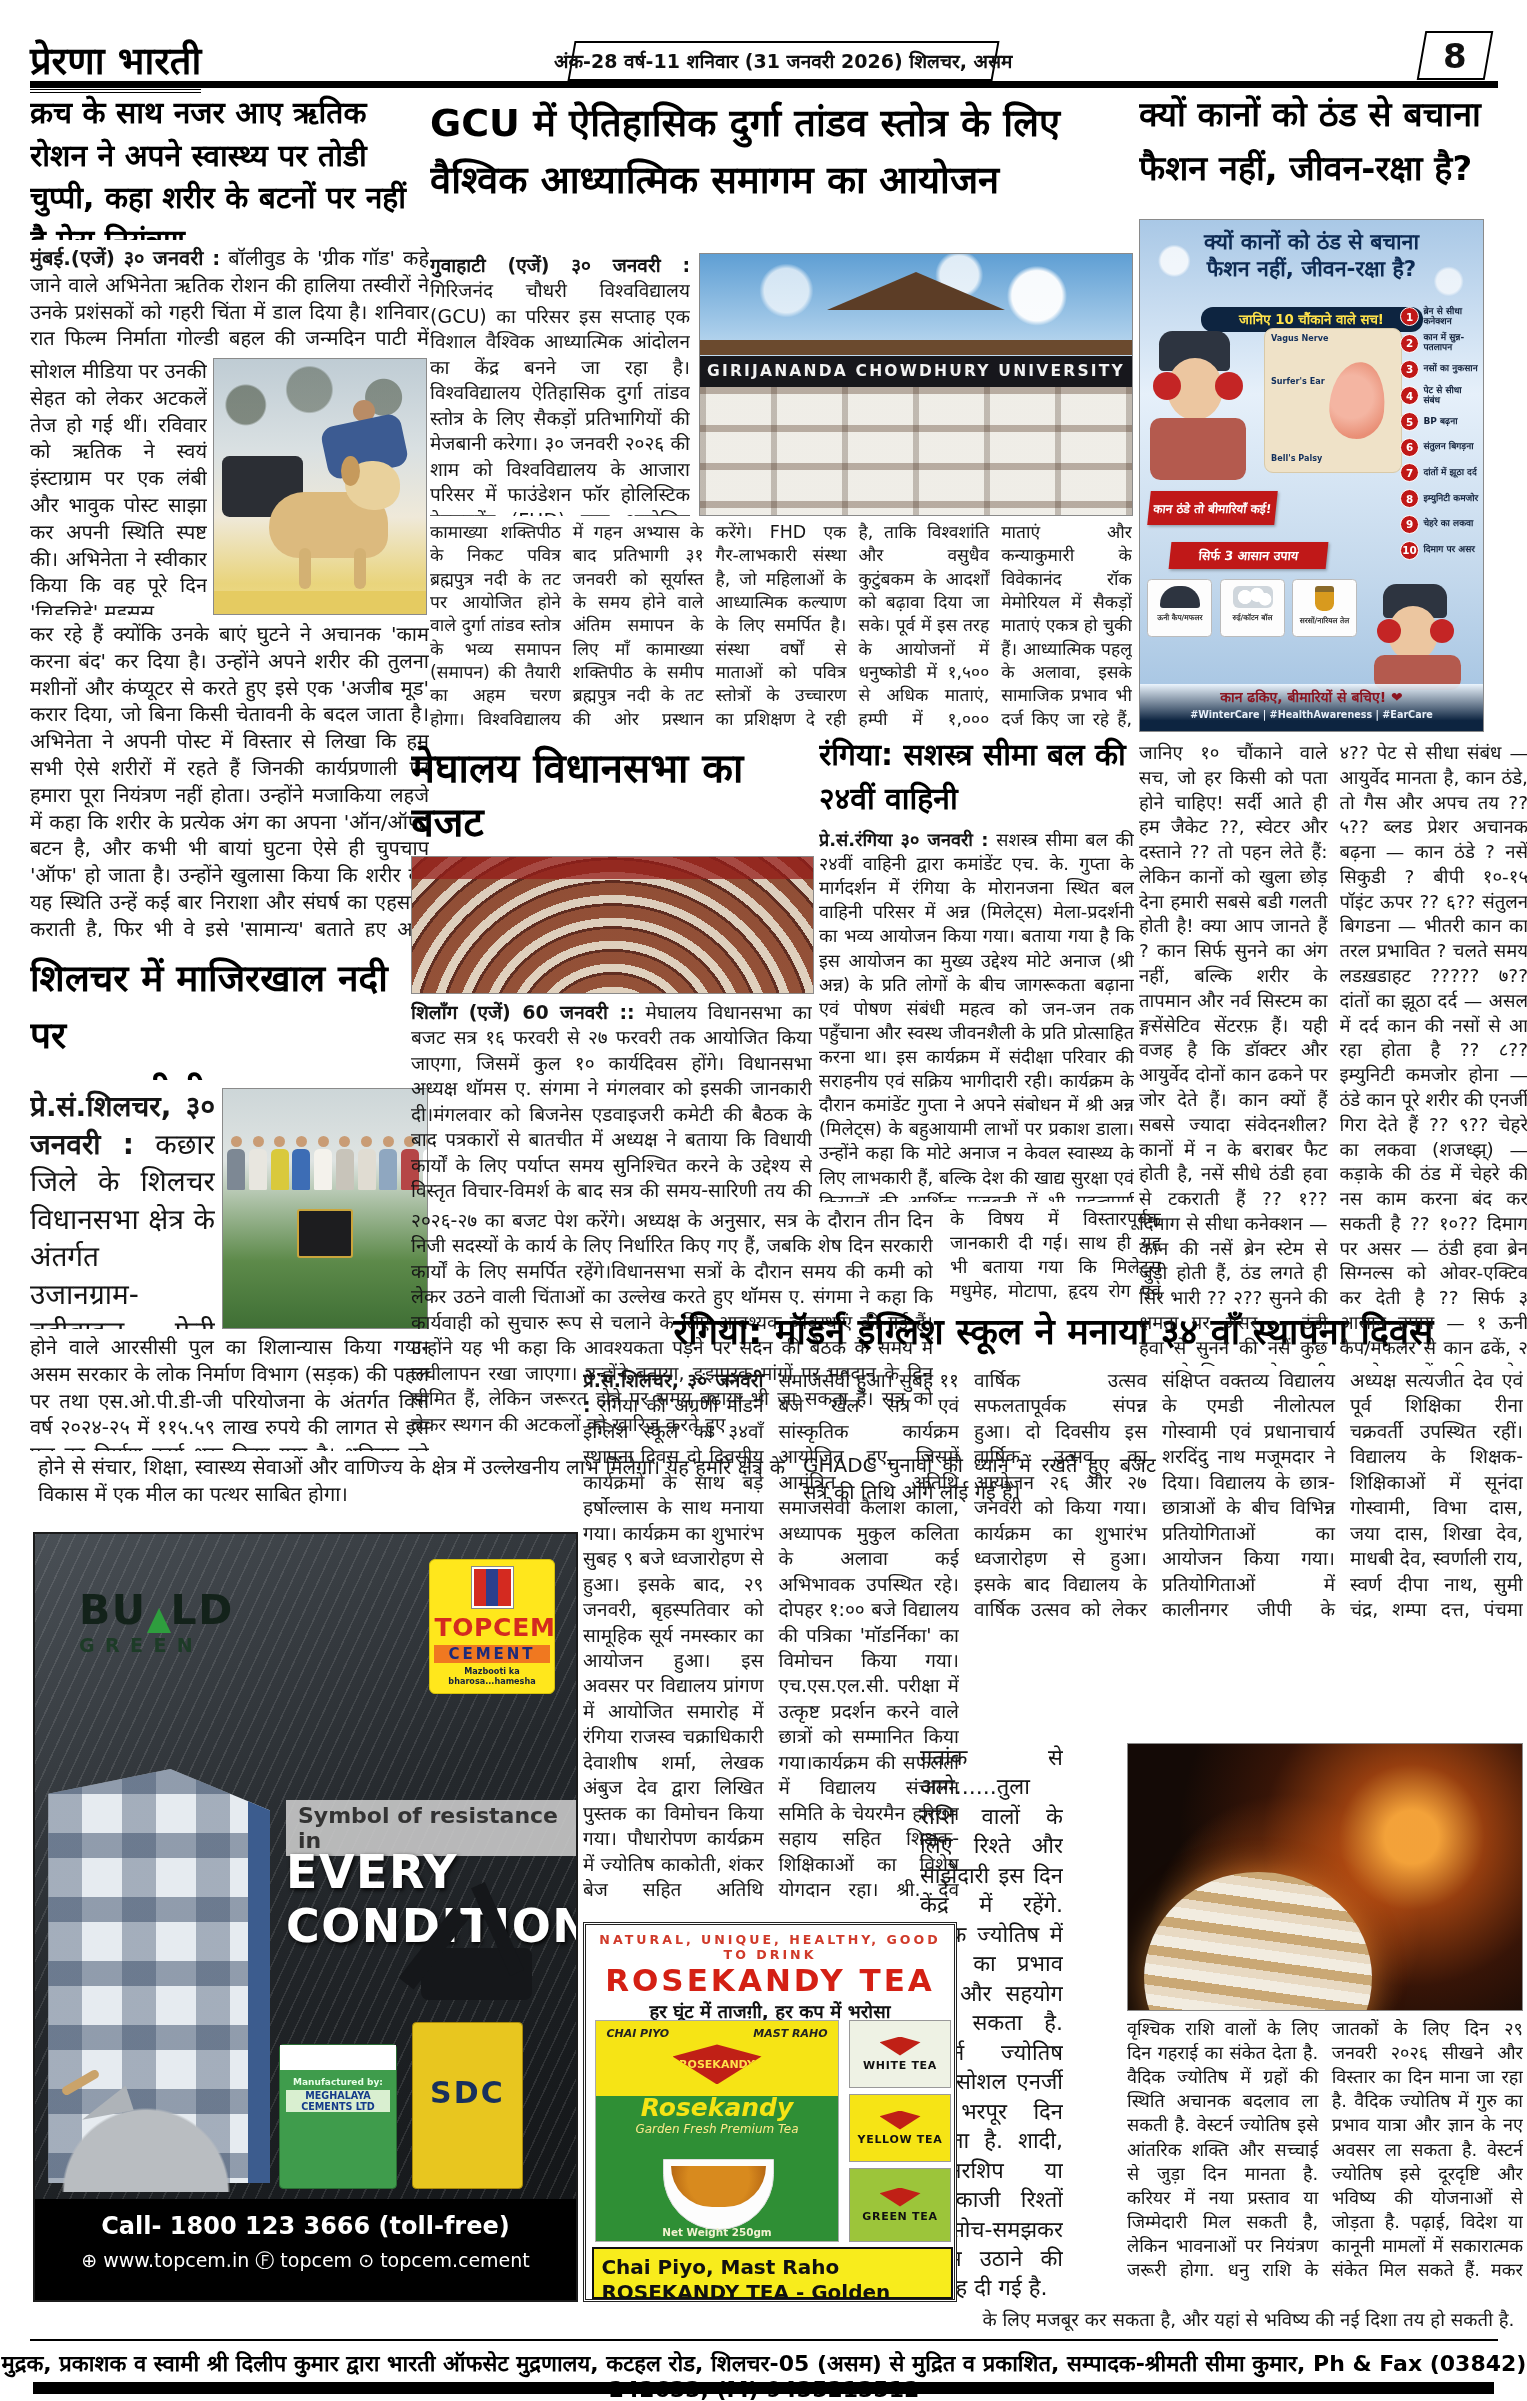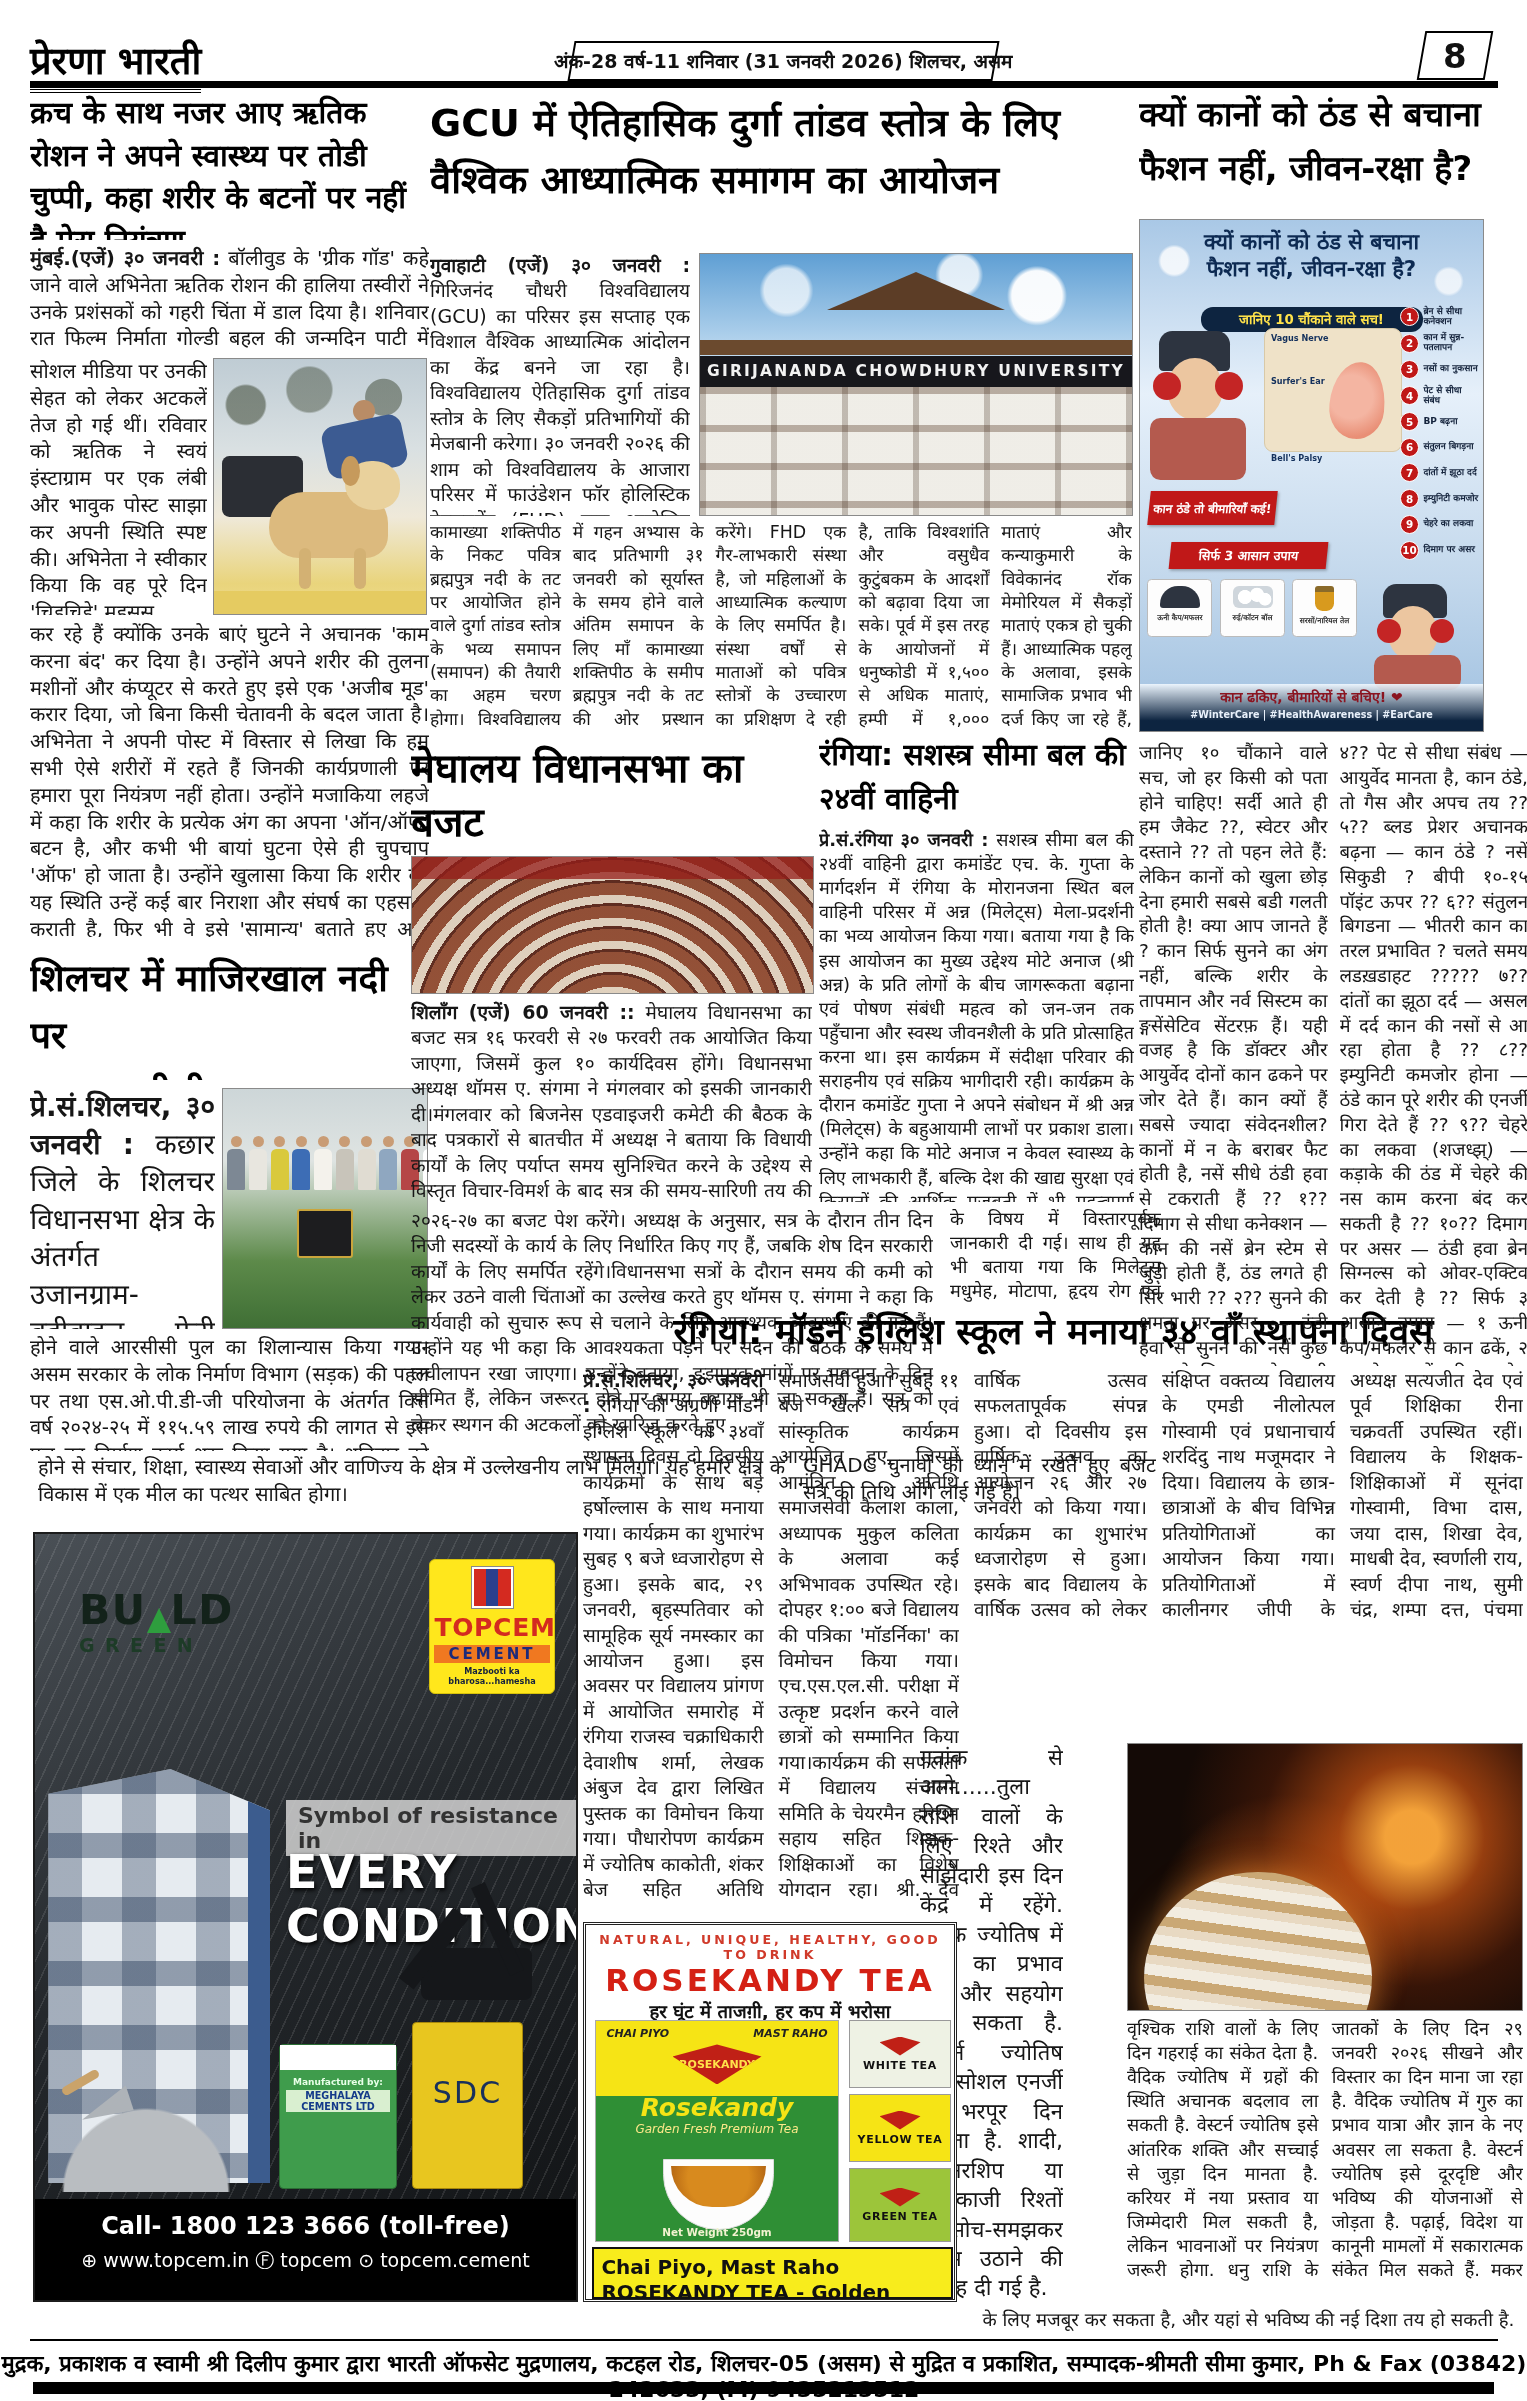--- a/index.html
+++ b/index.html
@@ -300,21 +300,21 @@
     <div class="ig-badge" style="width:222px; height:25px; margin:24px auto 0; font-size:13.3px;">जानिए 10 चौंकाने वाले सच!</div>
 
     <div>
       <div class="ig-hat" style="left:19px; top:111px; width:71px; height:40px;"></div>
       <div class="ig-face" style="left:27px; top:138px; width:56px; height:62px;"></div>
       <div class="ig-muff" style="left:13.3px; top:152px; width:28px; height:28px;"></div>
       <div class="ig-muff" style="left:75px; top:152px; width:28px; height:28px;"></div>
       <div class="ig-coat" style="left:10.4px; top:198px; width:96px; height:62px;"></div>
     </div>
 
-    <div class="ig-earpanel" style="left:124px; top:108px; width:138px; height:124px;">
+    <div class="ig-earpanel" style="left:124px; top:108px; width:138px; height:145px;">
       <div class="ig-ear" style="left:65px; top:33px;"></div>
       <div class="ig-lbl" style="left:6px; top:4.4px;">Vagus Nerve</div>
       <div class="ig-lbl" style="left:6px; top:47px;">Surfer's Ear</div>
       <div class="ig-lbl" style="left:6px; top:124px;">Bell's Palsy</div>
     </div>
 
     <div class="abs" style="left:260px; top:87px; width:81px;">
       <div class="ig-fact">
           <span class="ig-num">1</span>
           <span class="t">ब्रेन से सीधा कनेक्शन</span>
@@ -413,21 +413,21 @@
 
     <div class="tc-pile" style="left:15px; top:562px; width:192px; height:96px;"></div>
     <div class="tc-trowel" style="left:44px; top:559px;"></div>
     <div class="tc-handle" style="left:25px; top:544px;"></div>
     <div class="tc-bag" style="left:244px; top:510px; width:118px; height:145px; background:#3f9c4c; border:1.5px solid #2a6e34;">
       <div style="background:#fff; height:25px;"></div>
       <div style="color:#e8ffe8; font-size:9px; font-weight:bold; text-align:center; margin-top:7.4px;">Manufactured by:</div>
       <div style="color:#143a8a; background:#d9efd0; font-size:9.6px; font-weight:bold; text-align:center; margin:3px 6px 0;">MEGHALAYA CEMENTS LTD</div>
     </div>
     <div class="tc-bag" style="left:377px; top:488px; width:111px; height:167px; background:#e8c61f; border:1.5px solid #a8880a;">
-      <div style="color:#18305c; font-size:30px; font-weight:normal; text-align:center; margin-top:52px; letter-spacing:2.2px;">SDC</div>
+      <div style="color:#18305c; font-size:30px; font-weight:bold; text-align:center; margin-top:52px; letter-spacing:2.2px;">SDC</div>
     </div>
     <div class="tc-strip" style="bottom:0; height:101px; padding-top:13.3px;">
       <div style="font-size:24px; font-weight:bold;">Call- 1800 123 3666 (toll-free)</div>
       <div style="font-size:19px; margin-top:7.4px;">
         <span>⊕ </span><span>www.topcem.in</span>
         <span>  Ⓕ </span><span>topcem</span>
         <span>  ⊙ </span><span>topcem.cement</span>
       </div>
     </div>
   </div>

